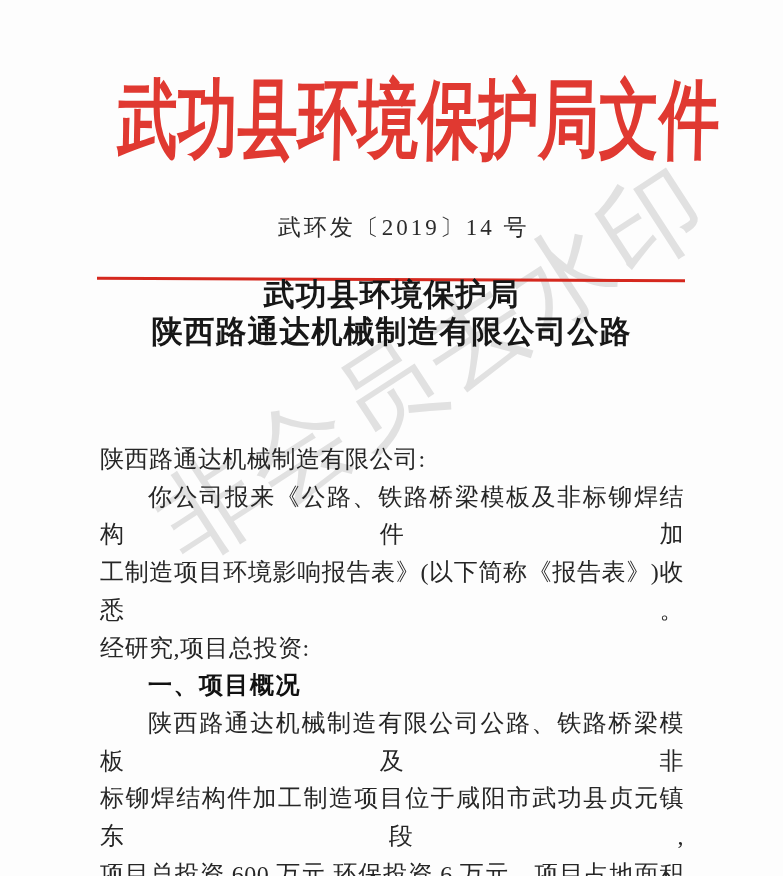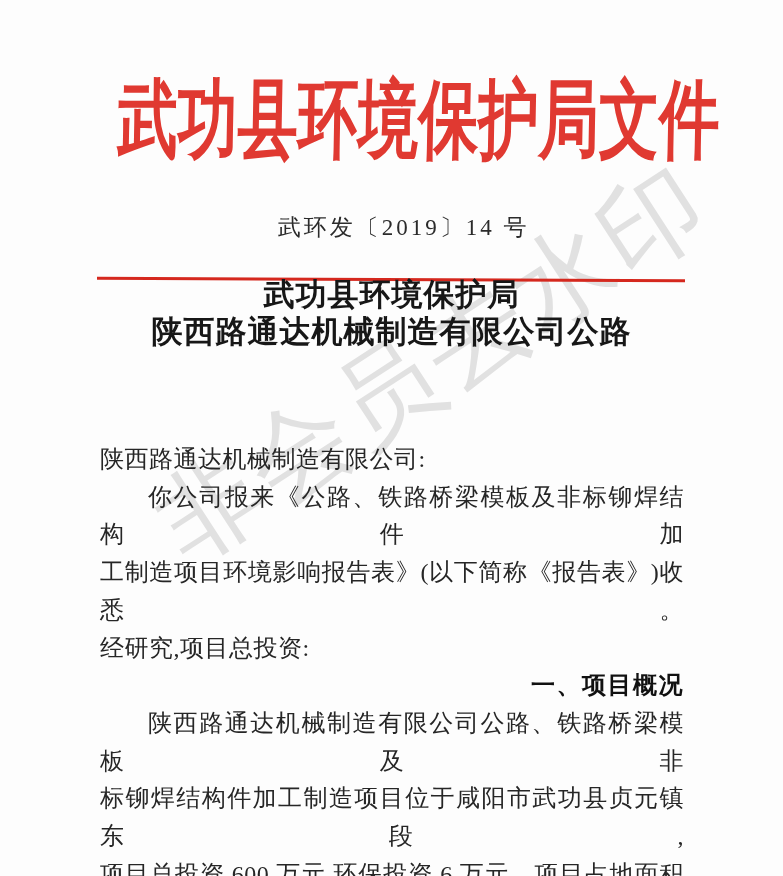--- a/index.html
+++ b/index.html
@@ -66,21 +66,21 @@
   }
   .body-text {
     position:absolute; top:441px; left:100px;
     width:584px;
     font-size:24px;
     line-height:37.7px;
     color:#262626;
     letter-spacing:0.5px;
   }
   .line { width:100%; }
-  .indent { text-indent:2em;text-align:right; }
+  .indent { text-indent:2em; }
   .fill { text-align:justify; text-align-last:justify;font-family:Liberation Serif, serif; }
   .heading {
     font-family:"DejaVu Sans","Liberation Sans",sans-serif;
     font-weight:bold;
     color:#111;
     letter-spacing:1.5px;
   }
 </style>
 </head>
 <body>

